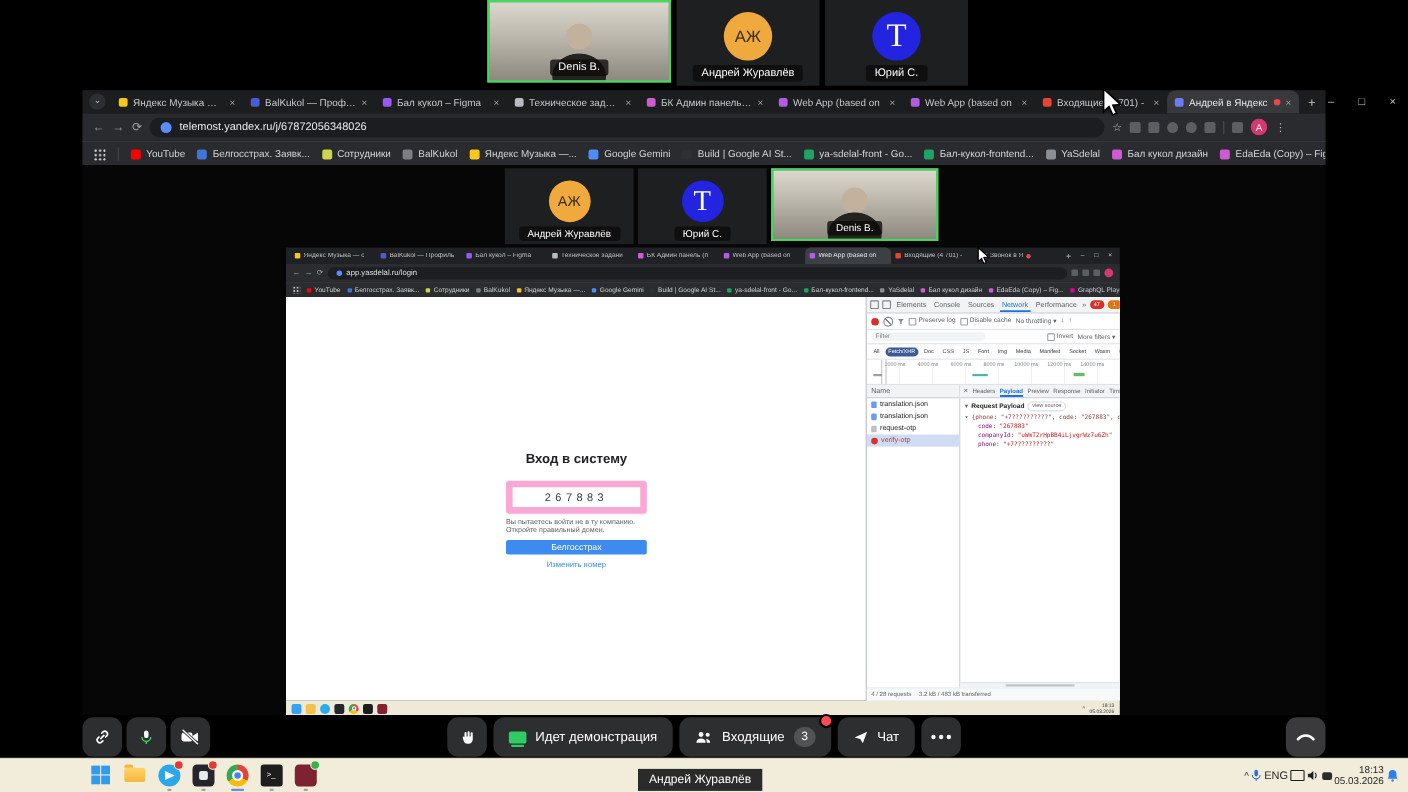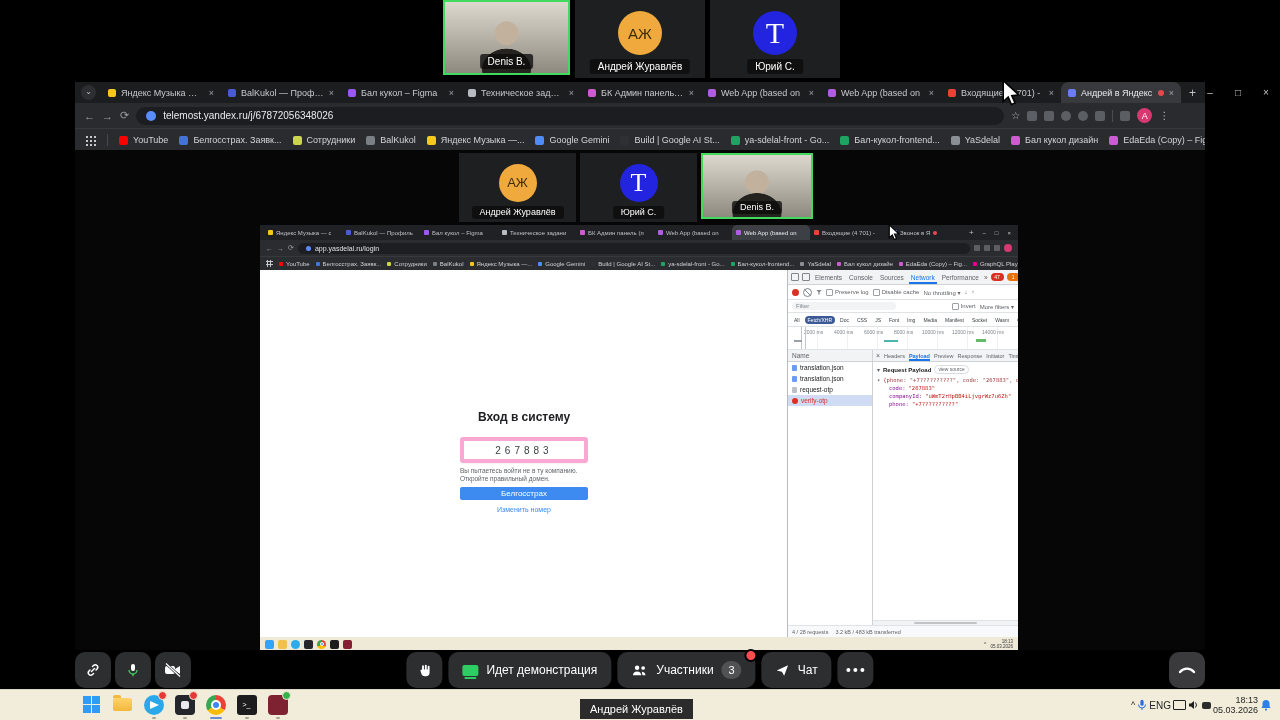--- a/index.html
+++ b/index.html
@@ -4,21 +4,21 @@
 <style>
   html,body{margin:0;padding:0;background:#000;}
   .stage{position:relative;width:1280px;height:720px;background:#000;overflow:hidden;
          font-family:"Liberation Sans",sans-serif;-webkit-font-smoothing:antialiased;}
 
   
   .strip{display:flex;gap:5px;position:absolute;}
   .strip-top{left:443px;top:0;height:78px;}
   .tile{position:relative;width:130px;height:78px;background:#1e1f21;display:flex;
         align-items:center;justify-content:center;overflow:hidden;flex:none;}
-  .video-tile{width:123px;height:71px;border:2px solid #43d95c;background:#8a877e;}
+  .video-tile{width:123px;height:71px;border:2px solid #43d95c;background:#8a877e;padding-left:40px;}
   .fakevideo{position:absolute;inset:0;background:
       radial-gradient(ellipse 40px 34px at 50% 95%, #24231f 0 60%, transparent 62%),
       radial-gradient(circle 12px at 50% 44%, #c2b19c 0 97%, transparent 100%),
       linear-gradient(180deg,#dcd8cd 0%,#b8b4a9 48%,#8d897e 100%);}
   .tile-label{position:absolute;bottom:4px;left:50%;transform:translateX(-50%);
       background:rgba(12,12,12,.78);color:#fff;font-size:10px;line-height:15px;
       padding:0 8px;border-radius:3px;white-space:nowrap;z-index:2;}
   .avatar{width:44px;height:44px;border-radius:50%;display:flex;align-items:center;
       justify-content:center;font-size:15px;font-weight:normal;color:#3a2c08;margin-bottom:12px;}
   .av-orange{background:#efa93c;}
@@ -103,21 +103,21 @@
   .sh-prof{width:8px;height:8px;border-radius:50%;background:#d6386f;flex:none;}
   .sh-bm{height:13px;background:#2b2c2f;border-top:1px solid #38393c;display:flex;align-items:center;
       gap:6px;padding:0 6px;font-size:6px;color:#cfd1d4;overflow:hidden;}
   .bm-mini{display:flex;align-items:center;gap:3px;white-space:nowrap;flex:none;}
   .fav4{width:4px;height:4px;border-radius:1px;flex:none;}
   .sh-page{position:relative;height:367px;background:#fff;overflow:hidden;}
 
   
   .login{position:absolute;left:200px;top:140px;width:128px;text-align:center;}
   .login-title{font-size:12px;font-weight:bold;color:#202124;margin-bottom:13px;}
-  .login-input{height:18px;border:4px solid #f9a8d4;border-radius:3px;font-size:10px;letter-spacing:4px;
+  .login-input{height:18px;border:6px solid #f9a8d4;border-radius:3px;font-size:10px;letter-spacing:4px;
       color:#3c4043;display:flex;align-items:center;justify-content:center;box-shadow:0 1px 2px rgba(0,0,0,.06);}
   .login-error{margin-top:4px;font-size:6.5px;color:#5f6368;text-align:left;line-height:8px;}
   .login-btn{margin-top:4px;height:13px;background:#3d8bf0;border-radius:2px;color:#fff;font-size:8px;
       display:flex;align-items:center;justify-content:center;}
   .login-link{margin-top:6px;font-size:7px;color:#3d8bf0;}
 
   
   .devtools{position:absolute;top:0;right:0;bottom:0;width:230px;background:#fff;
       border-left:1px solid #b9bcbf;color:#3c4043;display:flex;flex-direction:column;}
   .dt-r1{height:14px;background:#f1f3f4;border-bottom:1px solid #d0d3d6;display:flex;
@@ -844,21 +844,21 @@
       <span class="screen-ic"></span>
       <span>Идет демонстрация</span>
     </div>
     <div class="pillbtn">
       <svg width="17" height="13" viewBox="0 0 18 14" fill="#fff">
         <circle cx="6" cy="4" r="2.4"></circle>
         <path d="M1.5 12c0-2.5 2-4 4.5-4s4.5 1.5 4.5 4z"></path>
         <circle cx="12.5" cy="4.3" r="2"></circle>
         <path d="M11 8.3c2.3.1 4 1.5 4 3.7h-3.2z"></path>
       </svg>
-      <span>Участники</span>
+      <span>Входящие</span>
       <span class="count-chip">3</span>
       <span class="notif-dot"></span>
     </div>
     <div class="pillbtn">
       <svg width="14" height="14" viewBox="0 0 16 16" fill="#fff">
         <path d="M1.5 8.5l13-6-4.5 12-2.5-4.5z"></path>
       </svg>
       <span>Чат</span>
     </div>
     <div class="ctl">

